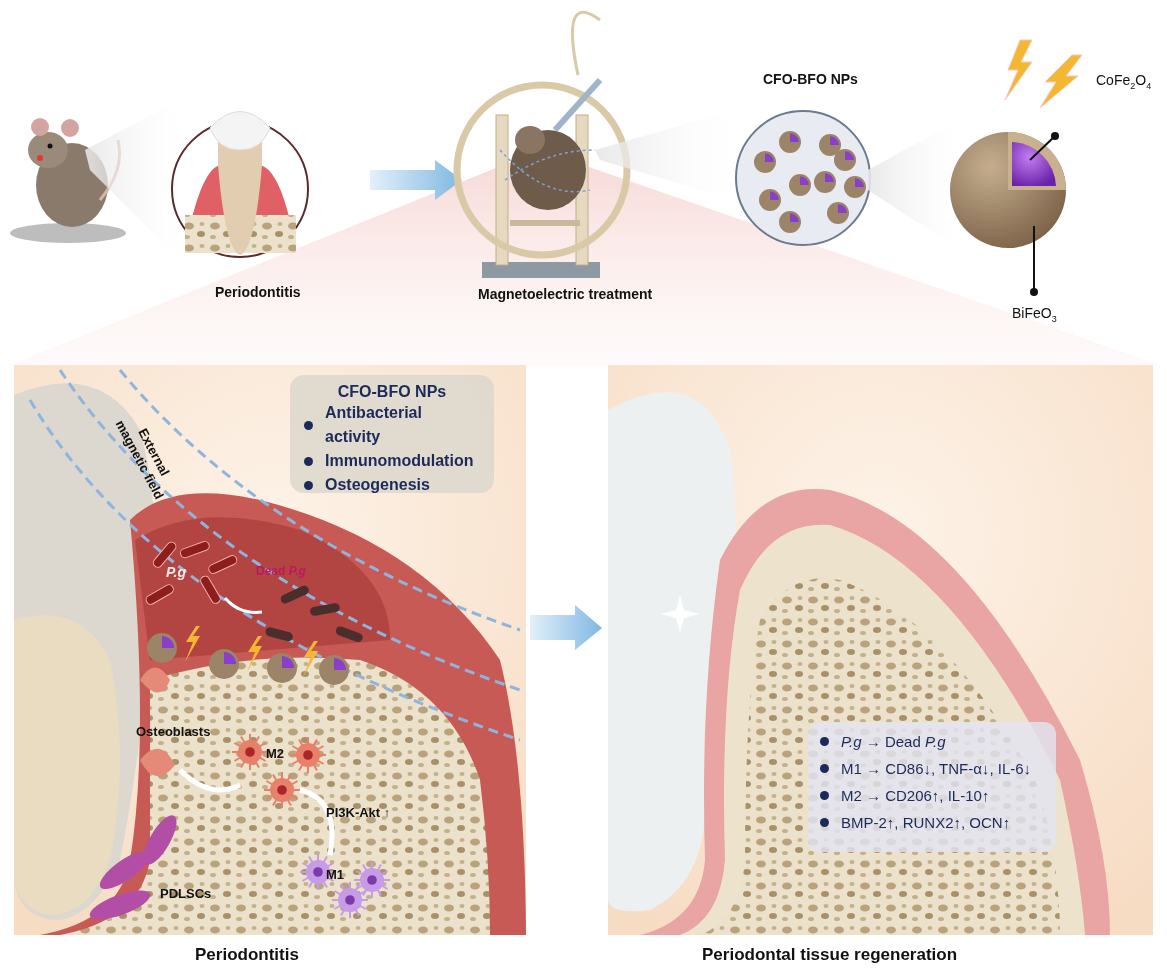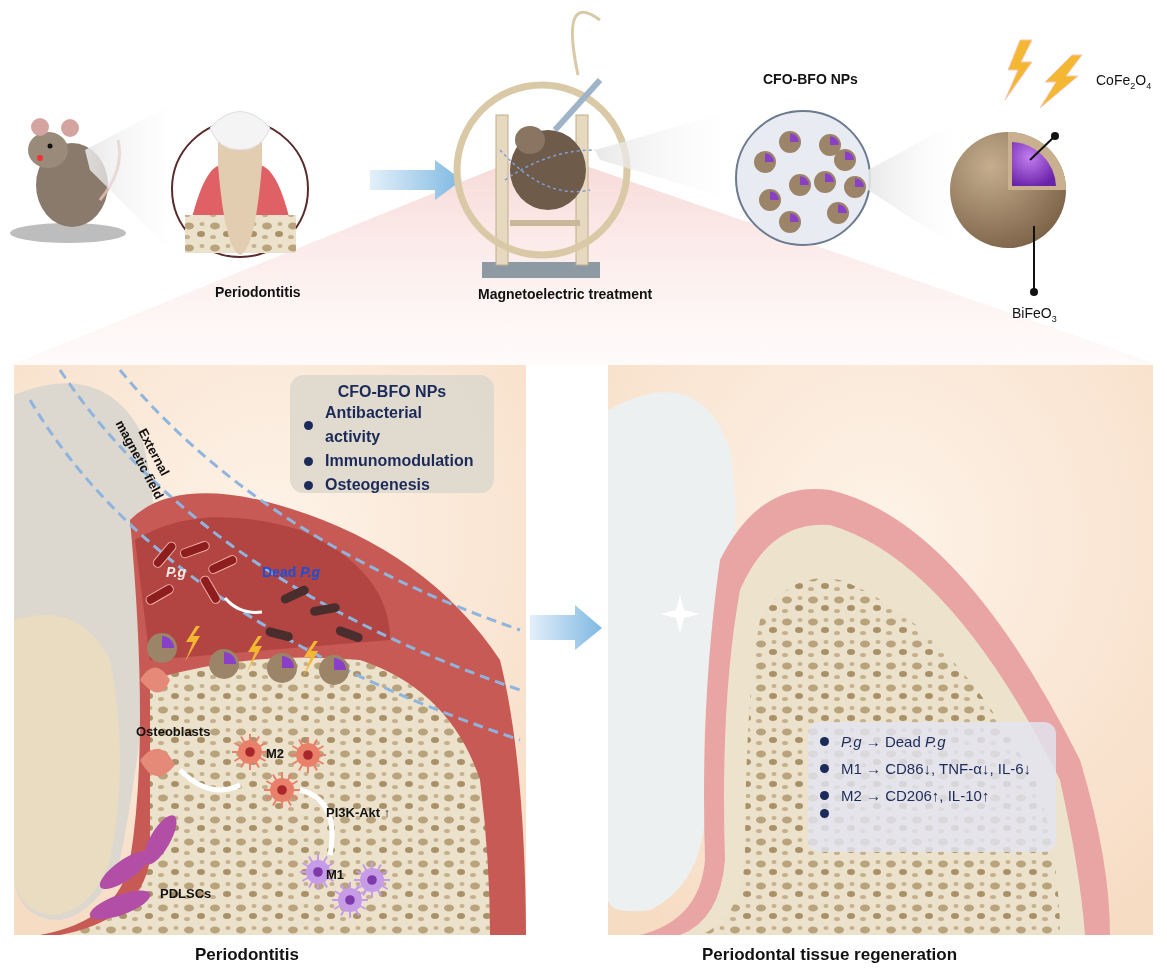--- a/index.html
+++ b/index.html
@@ -356,21 +356,21 @@
       <span class="dot"></span>
       <span>Immunomodulation</span>
     </div>
   <div class="bul">
       <span class="dot"></span>
       <span>Osteogenesis</span>
     </div>
 </div>
 
 <div class="abs" style="left:166px;top:564px;font-size:14px;font-weight:bold;font-style:italic;color:#f7e9e6;">P.g</div>
-<div class="abs" style="left:262px;top:564px;font-size:14px;font-weight:bold;color:#1d4ed8;"><span>Dead </span><i>P.g</i></div>
+<div class="abs" style="left:256px;top:564px;font-size:12px;font-weight:bold;color:#be185d;"><span>Dead </span><i>P.g</i></div>
 
 <div class="abs lbl" style="left:136px;top:724px;font-size:13px;">Osteoblasts</div>
 <div class="abs lbl" style="left:266px;top:746px;font-size:13px;">M2</div>
 <div class="abs lbl" style="left:326px;top:805px;font-size:13px;">PI3K-Akt ↑</div>
 <div class="abs lbl" style="left:326px;top:867px;font-size:13px;">M1</div>
 <div class="abs lbl" style="left:160px;top:886px;font-size:13px;text-align:center;">PDLSCs</div>
 
 <div class="abs lbl" style="left:195px;top:945px;font-size:17px;">Periodontitis</div>
 
 <div class="abs" style="left:808px;top:722px;width:248px;height:130px;border-radius:12px;background:rgba(226,228,240,0.82);box-sizing:border-box;padding:6px 12px;">
@@ -381,16 +381,17 @@
   <div class="bul2">
       <span class="dot"></span>
       <span>M1 → CD86↓, TNF-α↓, IL-6↓</span>
     </div>
   <div class="bul2">
       <span class="dot"></span>
       <span>M2 → CD206↑, IL-10↑</span>
     </div>
   <div class="bul2">
       <span class="dot"></span>
+      <span>BMP-2↑, RUNX2↑, OCN↑</span>
     </div>
 </div>
 
 <div class="abs lbl" style="left:702px;top:945px;font-size:17px;">Periodontal tissue regeneration</div>
 
 </body></html>

